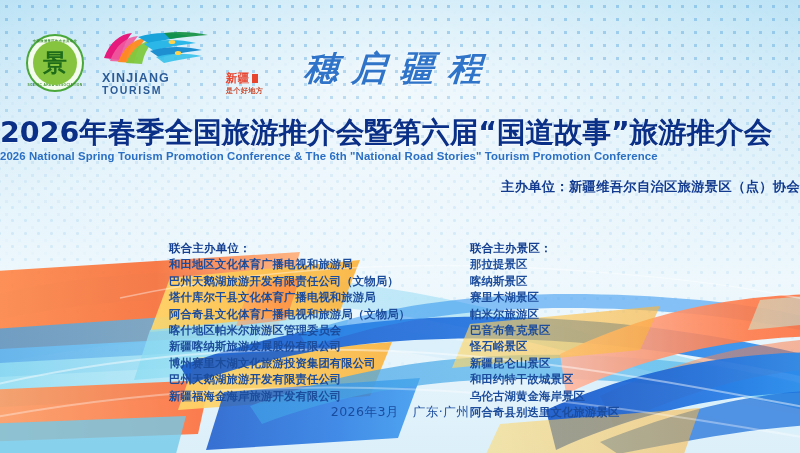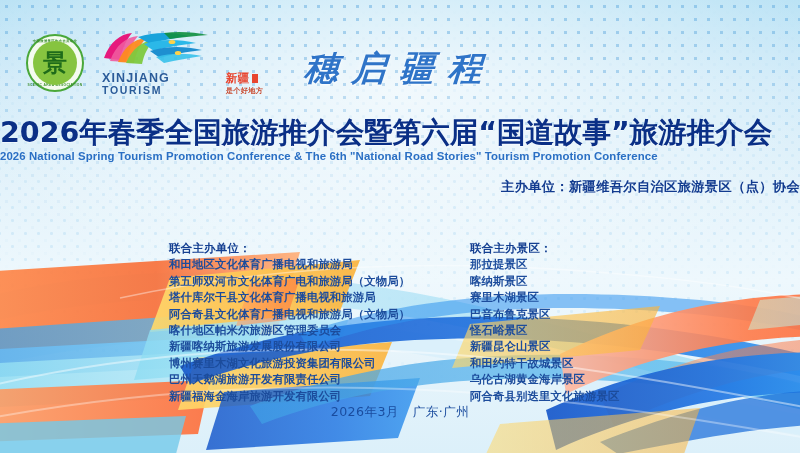--- a/index.html
+++ b/index.html
@@ -279,35 +279,36 @@
   <div class="calligraphy">穗启疆程</div>
 
   <div class="headline">2026年春季全国旅游推介会暨第六届“国道故事”旅游推介会</div>
   <div class="subhead">2026 National Spring Tourism Promotion Conference &amp; The 6th "National Road Stories" Tourism Promotion Conference</div>
   <div class="host">主办单位：新疆维吾尔自治区旅游景区（点）协会</div>
 
   <div class="cols">
     <div class="col col-left">
       <div class="heading">联合主办单位：</div>
       <div class="entry">和田地区文化体育广播电视和旅游局</div>
-      <div class="entry">第五师双河市文化体育广电和旅游局（文物局）</div>
+      <div class="entry">巴州天鹅湖旅游开发有限责任公司（文物局）</div>
       <div class="entry">塔什库尔干县文化体育广播电视和旅游局</div>
       <div class="entry">阿合奇县文化体育广播电视和旅游局（文物局）</div>
       <div class="entry">喀什地区帕米尔旅游区管理委员会</div>
       <div class="entry">新疆喀纳斯旅游发展股份有限公司</div>
       <div class="entry">博州赛里木湖文化旅游投资集团有限公司</div>
       <div class="entry">巴州天鹅湖旅游开发有限责任公司</div>
       <div class="entry">新疆福海金海岸旅游开发有限公司</div>
     </div>
 
     <div class="col col-right">
       <div class="heading">联合主办景区：</div>
       <div class="entry">那拉提景区</div>
       <div class="entry">喀纳斯景区</div>
       <div class="entry">赛里木湖景区</div>
+      <div class="entry">帕米尔旅游区</div>
       <div class="entry">巴音布鲁克景区</div>
       <div class="entry">怪石峪景区</div>
       <div class="entry">新疆昆仑山景区</div>
       <div class="entry">和田约特干故城景区</div>
       <div class="entry">乌伦古湖黄金海岸景区</div>
       <div class="entry">阿合奇县别迭里文化旅游景区</div>
     </div>
   </div>
 
   <div class="footer">

